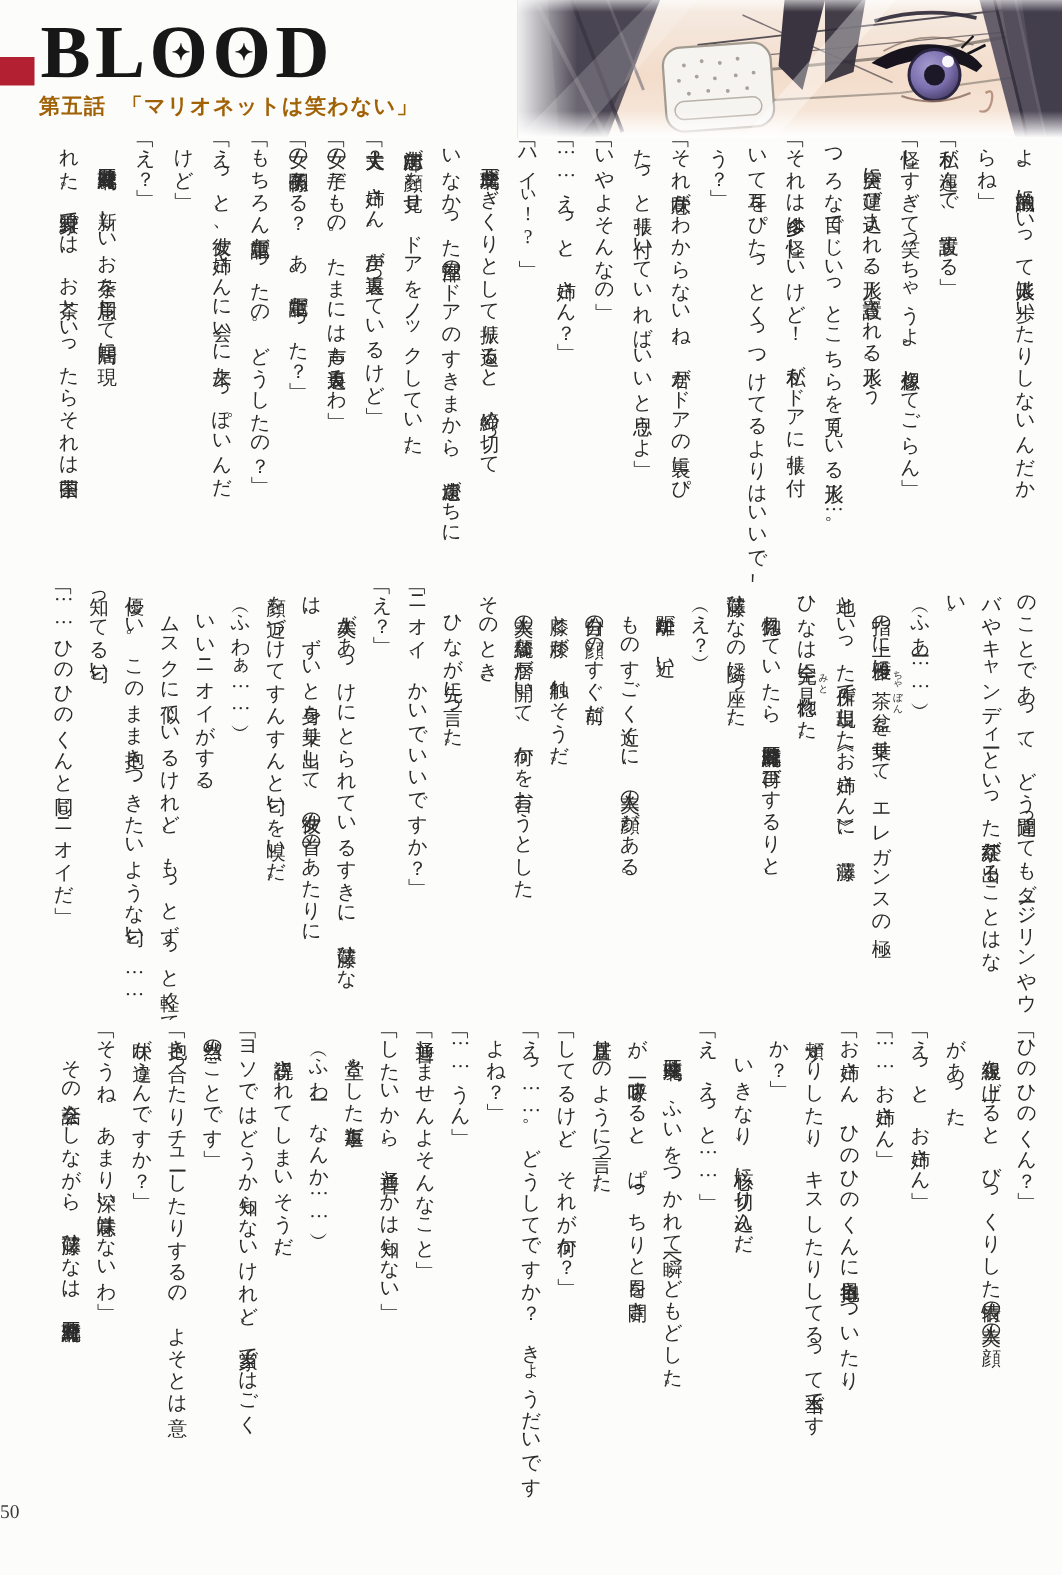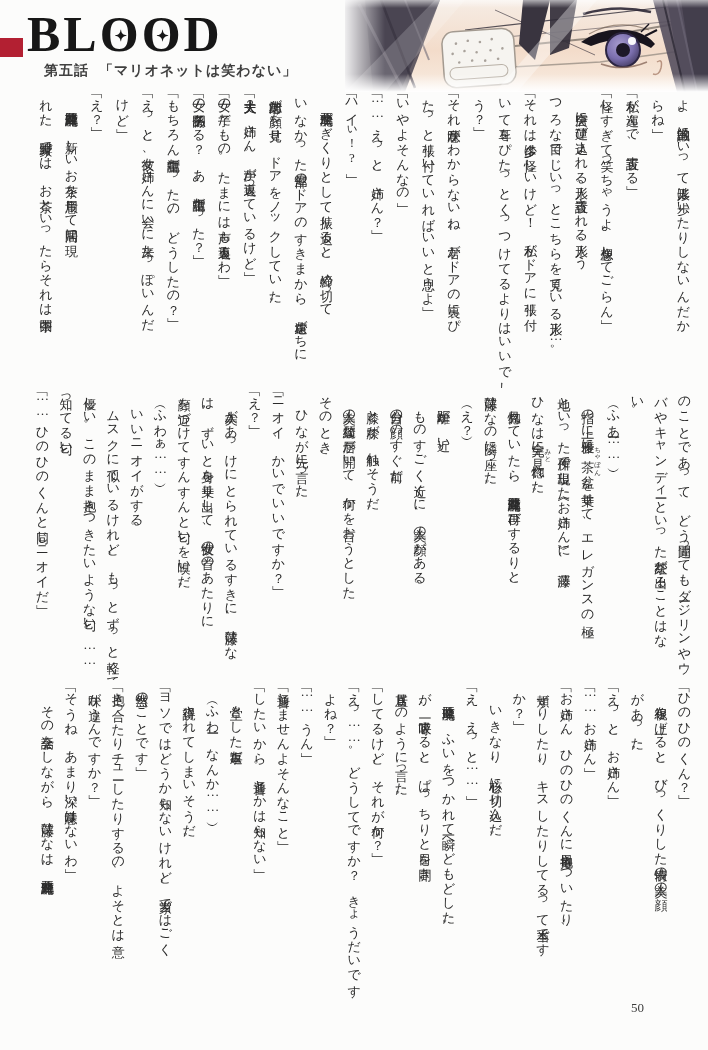--- a/index.html
+++ b/index.html
@@ -41,24 +41,24 @@
     position: absolute;
     left: 50%; top: 54%;
     transform: translate(-50%, -50%);
     font-size: 15px;
     letter-spacing: 0;
     color: #171717;
   }
 
   .chapter-line {
     position: absolute;
-    left: 44px; top: 62px;
+    left: 26px; top: 62px;
     font-size: 14px;
     font-weight: bold;
-    color: #404040;
+    color: #a16207;
     letter-spacing: 1px;
     white-space: nowrap;
     text-align: right;
   }
   .chapter-line .chapter-no { margin-right: 10px; }
 
   
   .illustration {
     position: absolute;
     top: 0; left: 345px;
@@ -92,21 +92,21 @@
   ruby rt {
     font-size: 6.5px;
     color: #2b2b2b;
   }
 
   
   .page-number {
     position: absolute;
     left: 0; top: 1000px;
     width: 644px;
-    text-align: right;
+    text-align: left;
     font-size: 13px;
     color: #3c3c3c;
     font-family: "Liberation Serif", "DejaVu Serif", serif;
   }
 </style>
 </head>
 <body>
 
 <div class="header">
   <div class="accent-bar" style="background: rgb(179, 32, 50);"></div>

